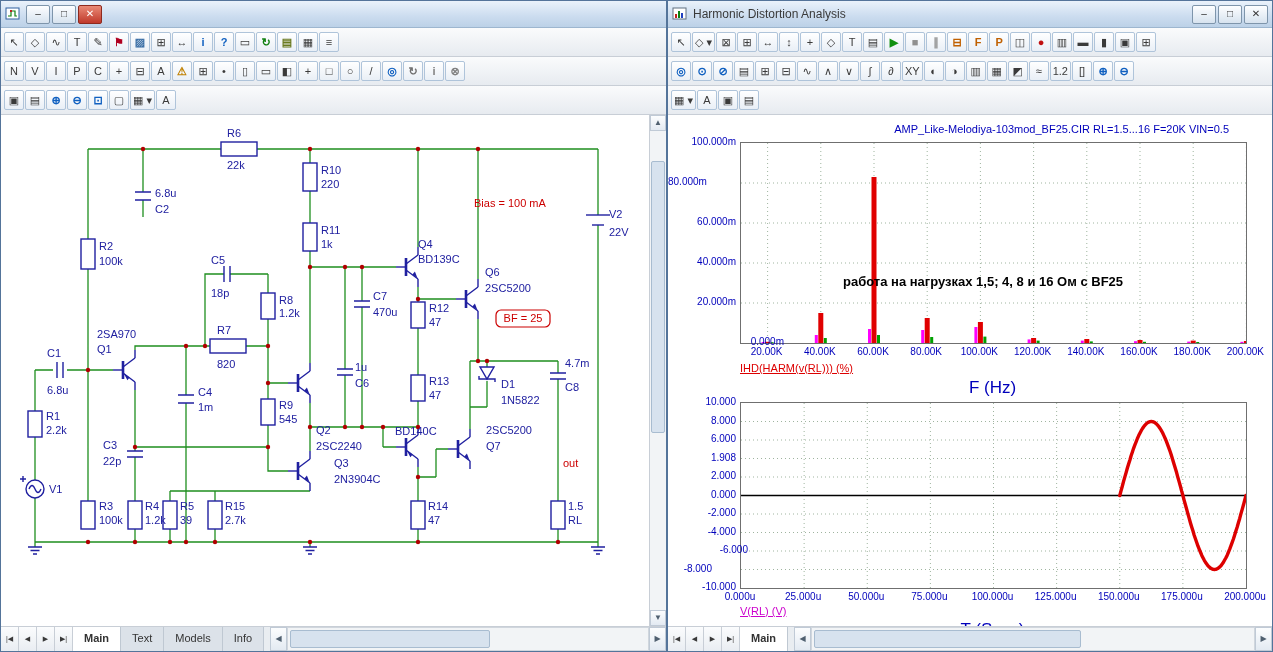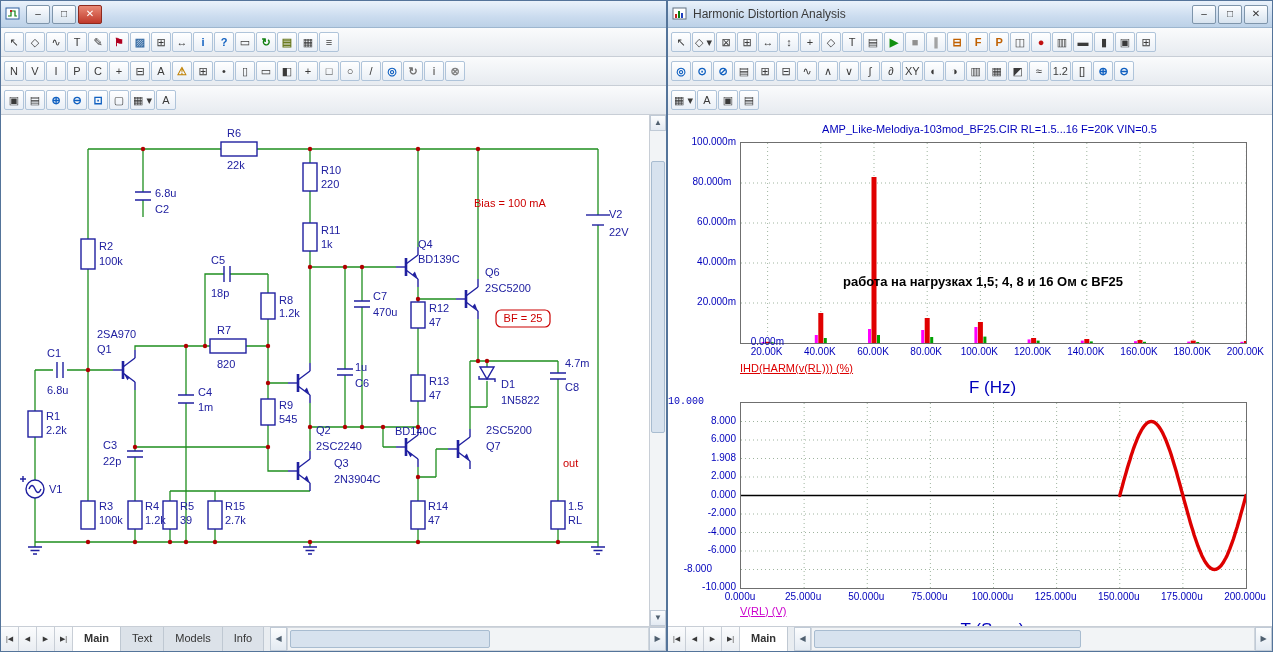--- a/index.html
+++ b/index.html
@@ -26,21 +26,21 @@
   .tabs{display:flex;}
   .tab{padding:0 11px;border-right:1px solid #BFC8D2;line-height:22px;color:#333;background:#DCE2E9;}
   .tab.active{background:#ffffff;font-weight:bold;text-align:center;}
   .hscroll{flex:1;display:flex;margin-left:6px;align-items:stretch;}
   .hscroll .scroll-arrow{flex:0 0 17px;line-height:21px;height:auto;}
   .hscroll .scroll-track{border:1px solid #D0D6DD;}
   #plot-pane{flex:1;position:relative;background:#fff;overflow:hidden;}
   .chart-box{position:absolute;border:1px solid #6F6F6F;background:#fff;}
   #chart1{left:72px;top:27px;width:505px;height:200px;}
   #chart2{left:72px;top:287px;width:505px;height:185px;}
-  .chart-title{position:absolute;top:8px;left:69px;width:505px;text-align:center;font-size:11px;color:#0000BB;}
+  .chart-title{position:absolute;top:8px;left:56px;width:505px;text-align:right;font-size:11px;color:#0000BB;}
   .tick{position:absolute;font-size:10px;color:#0000BB;white-space:nowrap;}
   .ann{position:absolute;font-weight:bold;color:#000;font-size:13px;line-height:17px;white-space:nowrap;}
   #ann1{left:212px;top:42px;}
   #ann2{left:175px;top:158px;}
   .legend{position:absolute;font-size:11px;text-decoration:underline;}
   #legend1{left:72px;top:247px;color:#DD0000;}
   #legend2{left:72px;top:490px;color:#CC00CC;}
   .xaxis-label{position:absolute;left:72px;width:505px;text-align:center;font-size:17px;color:#0000BB;}
   #xlabel1{top:263px;}
   #xlabel2{top:505px;}
@@ -581,44 +581,44 @@
             <line x1="0" y1="148" x2="505" y2="148" class="grid"></line>
             <line x1="0" y1="166.5" x2="505" y2="166.5" class="grid"></line>
             <line x1="0" y1="92.5" x2="505" y2="92.5" class="zero"></line>
             <path d="M378.8,92.5L380.0,87.9L381.3,83.2L382.5,78.6L383.8,74.1L385.1,69.6L386.3,65.3L387.6,61.0L388.9,56.9L390.1,52.8L391.4,49.0L392.6,45.3L393.9,41.8L395.2,38.6L396.4,35.5L397.7,32.6L399.0,30.0L400.2,27.7L401.5,25.5L402.7,23.7L404.0,22.1L405.3,20.8L406.5,19.8L407.8,19.1L409.1,18.6L410.3,18.5L411.6,18.6L412.8,19.1L414.1,19.8L415.4,20.8L416.6,22.1L417.9,23.7L419.1,25.5L420.4,27.7L421.7,30.0L422.9,32.6L424.2,35.5L425.5,38.6L426.7,41.8L428.0,45.3L429.3,49.0L430.5,52.8L431.8,56.9L433.0,61.0L434.3,65.3L435.6,69.6L436.8,74.1L438.1,78.6L439.4,83.2L440.6,87.9L441.9,92.5L443.1,97.1L444.4,101.8L445.7,106.4L446.9,110.9L448.2,115.4L449.4,119.7L450.7,124.0L452.0,128.1L453.2,132.2L454.5,136.0L455.8,139.7L457.0,143.2L458.3,146.4L459.6,149.5L460.8,152.4L462.1,155.0L463.3,157.3L464.6,159.5L465.9,161.3L467.1,162.9L468.4,164.2L469.7,165.2L470.9,165.9L472.2,166.4L473.4,166.5L474.7,166.4L476.0,165.9L477.2,165.2L478.5,164.2L479.8,162.9L481.0,161.3L482.3,159.5L483.5,157.3L484.8,155.0L486.1,152.4L487.3,149.5L488.6,146.4L489.8,143.2L491.1,139.7L492.4,136.0L493.6,132.2L494.9,128.1L496.2,124.0L497.4,119.7L498.7,115.4L499.9,110.9L501.2,106.4L502.5,101.8L503.7,97.1L505.0,92.5" fill="none" stroke="#DD0000" stroke-width="3.4" stroke-linejoin="round" stroke-linecap="round"></path>
           </svg>
       </div>
 
       <div class="legend" id="legend2">V(RL) (V)</div>
       <div class="xaxis-label" id="xlabel2">T (Secs)</div>
     <div class="tick" style="left: 0px; top: 21px; width: 68px; text-align: right;">100.000m</div>
-        <div class="tick" style="left: 0px; top: 61px; width: 88px; text-align: center;">80.000m</div>
+        <div class="tick" style="left: 0px; top: 61px; width: 88px; text-align: left;">80.000m</div>
         <div class="tick" style="left: 0px; top: 101px; width: 68px; text-align: right;">60.000m</div>
         <div class="tick" style="left: 0px; top: 141px; width: 68px; text-align: right;">40.000m</div>
         <div class="tick" style="left: 0px; top: 181px; width: 68px; text-align: right;">20.000m</div>
         <div class="tick" style="left: 0px; top: 221px; width: 68px; text-align: right; padding-left: 48px;">0.000m</div>
         <div class="tick" style="left: 72.6px; top: 231px; width: 52px; text-align: center;">20.00K</div>
         <div class="tick" style="left: 125.8px; top: 231px; width: 52px; text-align: center;">40.00K</div>
         <div class="tick" style="left: 179px; top: 231px; width: 52px; text-align: center;">60.00K</div>
         <div class="tick" style="left: 232.2px; top: 231px; width: 52px; text-align: center;">80.00K</div>
         <div class="tick" style="left: 285.4px; top: 231px; width: 52px; text-align: center;">100.00K</div>
         <div class="tick" style="left: 338.6px; top: 231px; width: 52px; text-align: center;">120.00K</div>
         <div class="tick" style="left: 391.8px; top: 231px; width: 52px; text-align: center;">140.00K</div>
         <div class="tick" style="left: 445px; top: 231px; width: 52px; text-align: center;">160.00K</div>
         <div class="tick" style="left: 498.2px; top: 231px; width: 52px; text-align: center;">180.00K</div>
         <div class="tick" style="left: 551.4px; top: 231px; width: 52px; text-align: center;">200.00K</div>
-        <div class="tick" style="left: 0px; top: 281px; width: 68px;  font-family: Liberation Mono, monospace;">10.000</div>
+        <div class="tick" style="left: 0px; top: 281px; width: 68px; text-align: right;">10.000</div>
         <div class="tick" style="left: 0px; top: 299.5px; width: 68px; text-align: right;">8.000</div>
         <div class="tick" style="left: 0px; top: 318px; width: 68px; text-align: right;">6.000</div>
         <div class="tick" style="left: 0px; top: 336.5px; width: 68px; text-align: right;">1.908</div>
         <div class="tick" style="left: 0px; top: 355px; width: 68px; text-align: right;">2.000</div>
         <div class="tick" style="left: 0px; top: 373.5px; width: 68px; text-align: right;">0.000</div>
         <div class="tick" style="left: 0px; top: 392px; width: 68px; text-align: right;">-2.000</div>
         <div class="tick" style="left: 0px; top: 410.5px; width: 68px; text-align: right;">-4.000</div>
-        <div class="tick" style="left: 0px; top: 429px; width: 68px; text-align: right;">-6.000</div>
+        <div class="tick" style="left: 0px; top: 429px; width: 80px; text-align: right;">-6.000</div>
         <div class="tick" style="left: 0px; top: 447.5px; width: 44px; text-align: right;">-8.000</div>
         <div class="tick" style="left: 0px; top: 466px; width: 68px; text-align: right;">-10.000</div>
         <div class="tick" style="left: 42px; top: 476px; width: 60px; text-align: center;">0.000u</div>
         <div class="tick" style="left: 105.125px; top: 476px; width: 60px; text-align: center;">25.000u</div>
         <div class="tick" style="left: 168.25px; top: 476px; width: 60px; text-align: center;">50.000u</div>
         <div class="tick" style="left: 231.375px; top: 476px; width: 60px; text-align: center;">75.000u</div>
         <div class="tick" style="left: 294.5px; top: 476px; width: 60px; text-align: center;">100.000u</div>
         <div class="tick" style="left: 357.625px; top: 476px; width: 60px; text-align: center;">125.000u</div>
         <div class="tick" style="left: 420.75px; top: 476px; width: 60px; text-align: center;">150.000u</div>
         <div class="tick" style="left: 483.875px; top: 476px; width: 60px; text-align: center;">175.000u</div>

